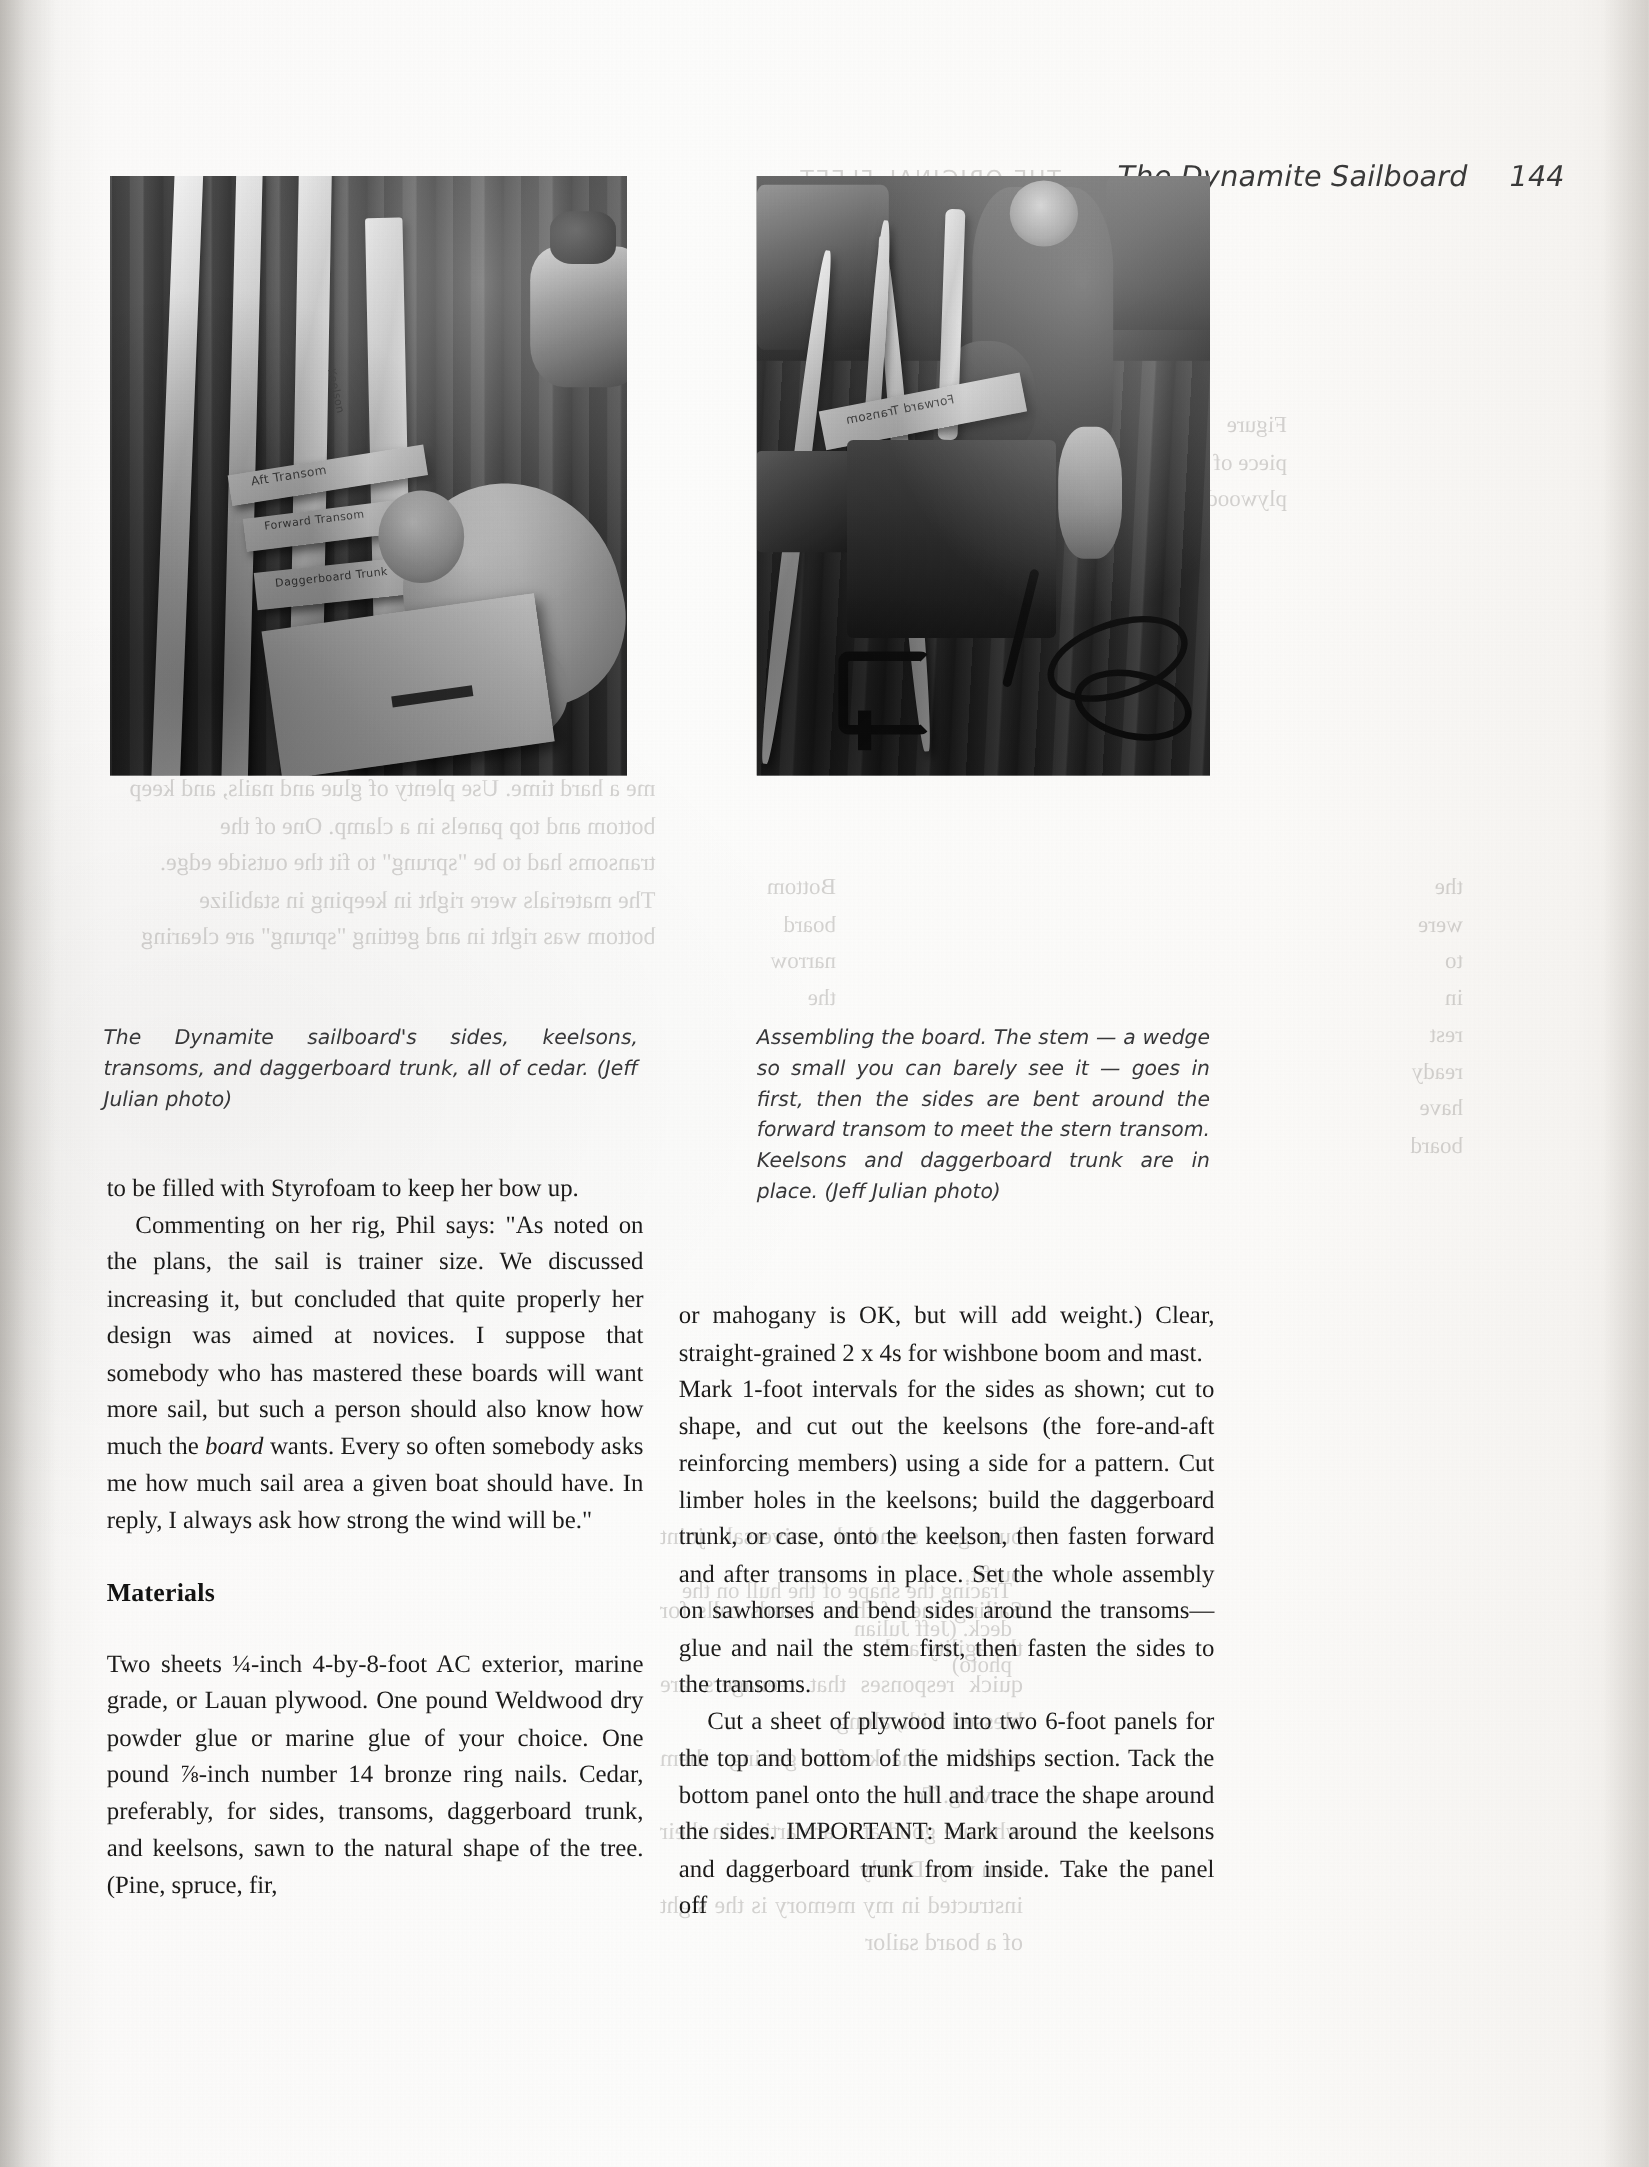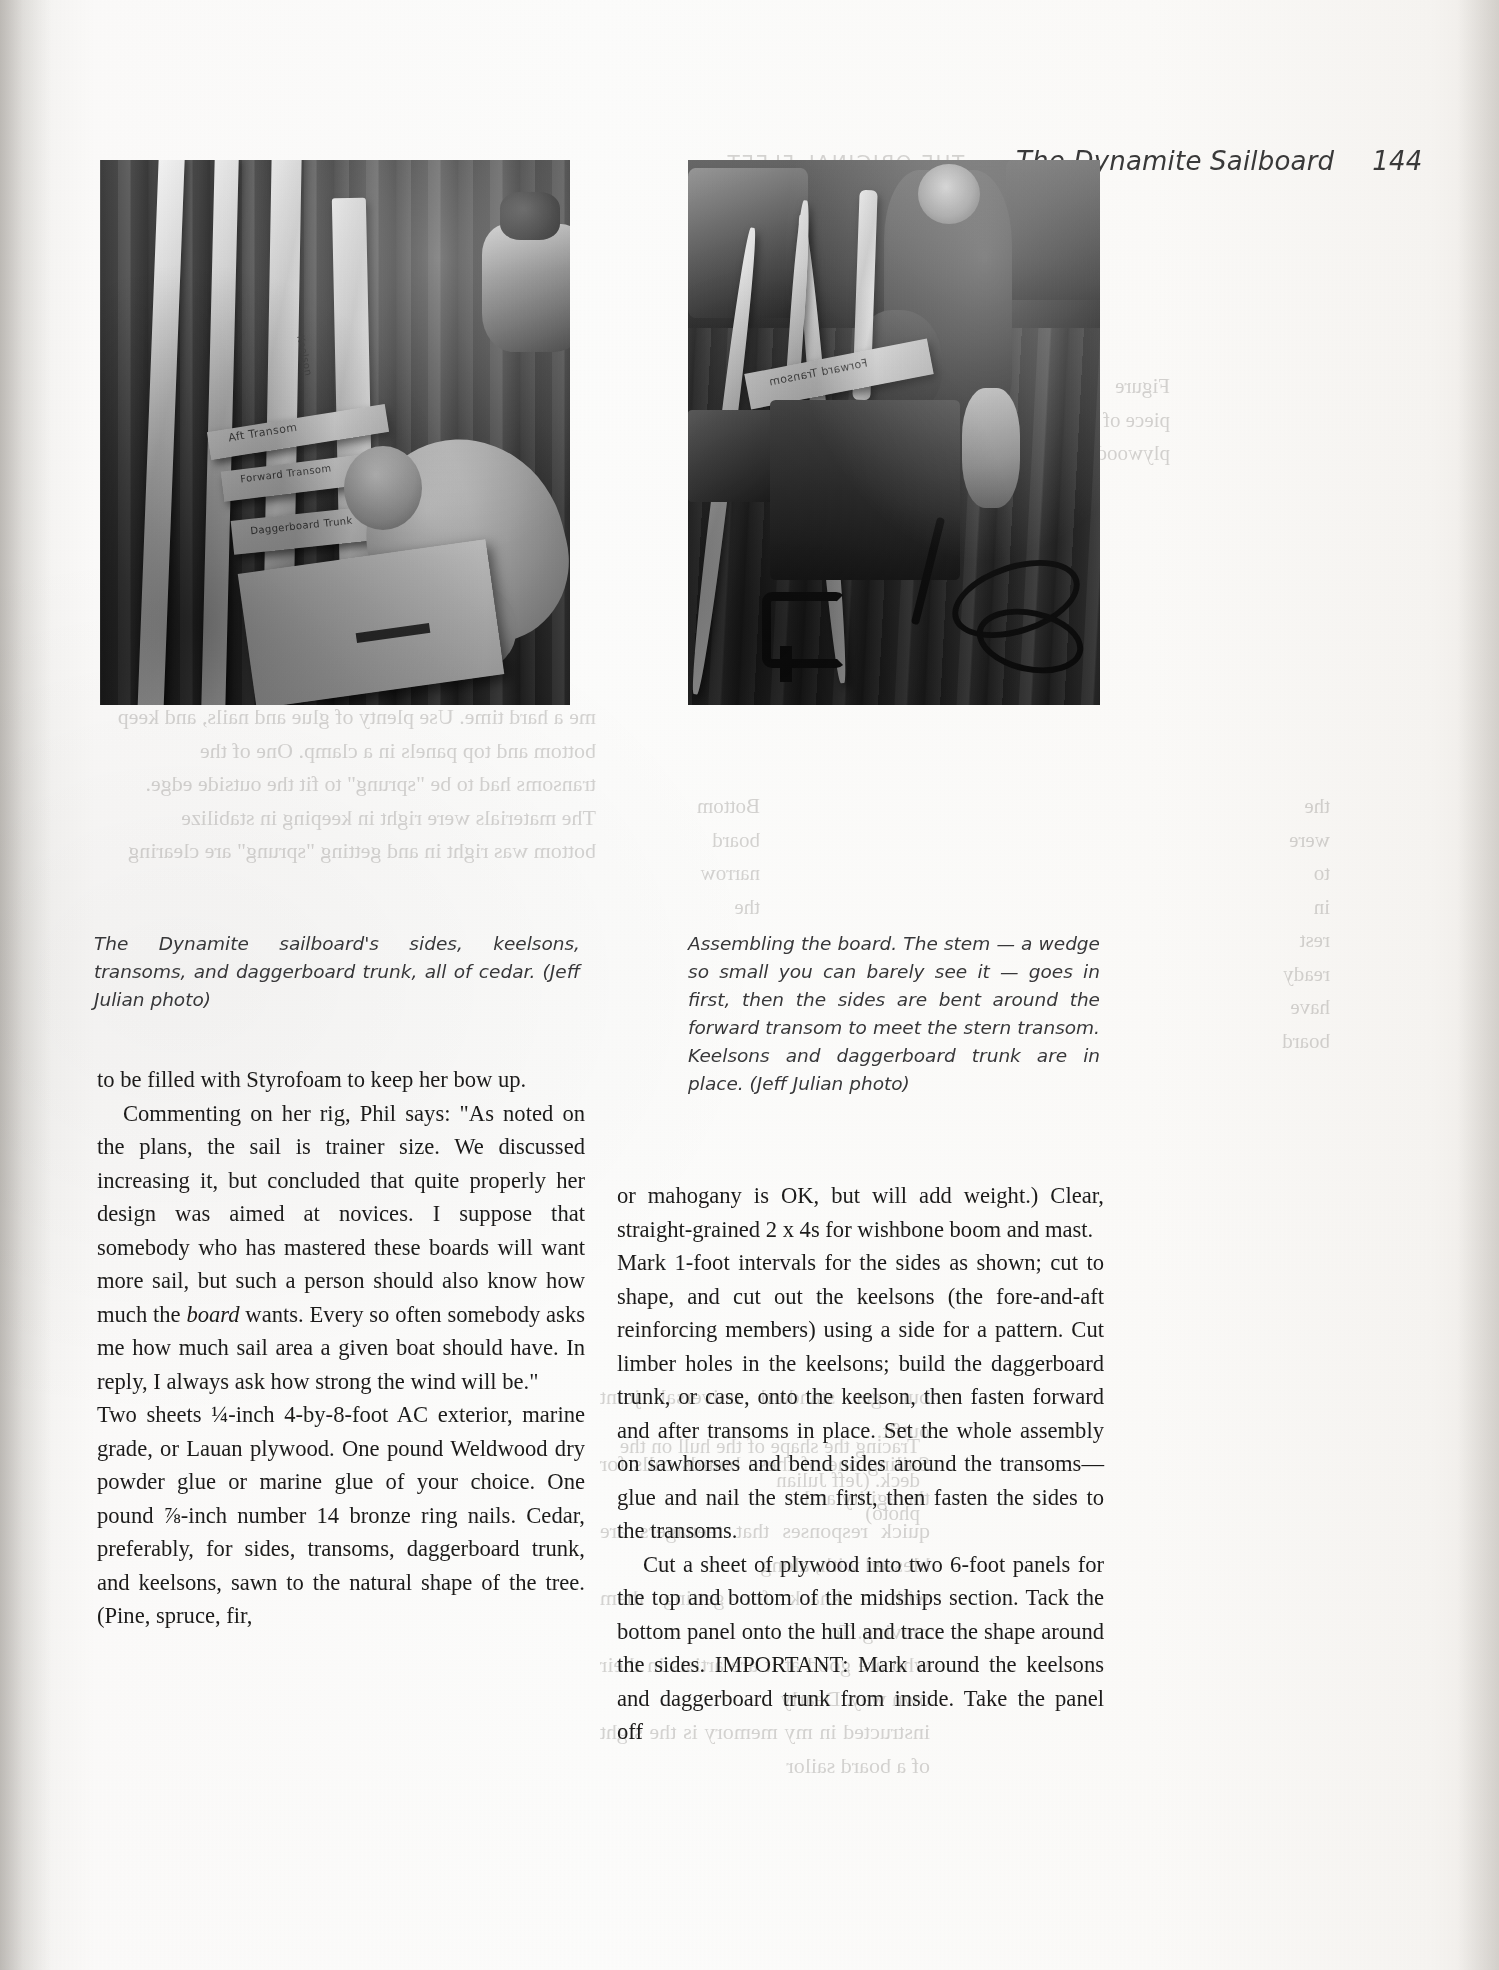--- a/index.html
+++ b/index.html
@@ -325,20 +325,21 @@
 
     <div class="floor-light"></div>
   </div>
 
   <div class="caption" id="caption-left">The Dynamite sailboard's sides, keelsons, transoms, and daggerboard trunk, all of cedar. (Jeff Julian photo)</div>
   <div class="caption" id="caption-right">Assembling the board. The stem — a wedge so small you can barely see it — goes in first, then the sides are bent around the forward transom to meet the stern transom. Keelsons and daggerboard trunk are in place. (Jeff Julian photo)</div>
 
   <div class="col" id="col-left">
     <p class="cont">to be filled with Styrofoam to keep her bow up.</p>
     <p class="indent"><span>Commenting on her rig, Phil says: "As noted on the plans, the sail is trainer size. We discussed increasing it, but concluded that quite properly her design was aimed at novices. I suppose that somebody who has mastered these boards will want more sail, but such a person should also know how much the </span><em>board</em><span> wants. Every so often somebody asks me how much sail area a given boat should have. In reply, I always ask how strong the wind will be."</span></p>
+    <h3>Materials</h3>
     <p class="cont">Two sheets ¼-inch 4-by-8-foot AC exterior, marine grade, or Lauan plywood. One pound Weldwood dry powder glue or marine glue of your choice. One pound ⅞-inch number 14 bronze ring nails. Cedar, preferably, for sides, transoms, daggerboard trunk, and keelsons, sawn to the natural shape of the tree. (Pine, spruce, fir,</p>
   </div>
 
   <div class="col" id="col-right">
     <p class="cont">or mahogany is OK, but will add weight.) Clear, straight-grained 2 x 4s for wishbone boom and mast.</p>
     <p class="cont">Mark 1-foot intervals for the sides as shown; cut to shape, and cut out the keelsons (the fore-and-aft reinforcing members) using a side for a pattern. Cut limber holes in the keelsons; build the daggerboard trunk, or case, onto the keelson, then fasten forward and after transoms in place. Set the whole assembly on sawhorses and bend sides around the transoms—glue and nail the stem first, then fasten the sides to the transoms.</p>
     <p class="indent">Cut a sheet of plywood into two 6-foot panels for the top and bottom of the midships section. Tack the bottom panel onto the hull and trace the shape around the sides. IMPORTANT: Mark around the keelsons and daggerboard trunk from inside. Take the panel off</p>
   </div>
 
   <div id="grain"></div>

